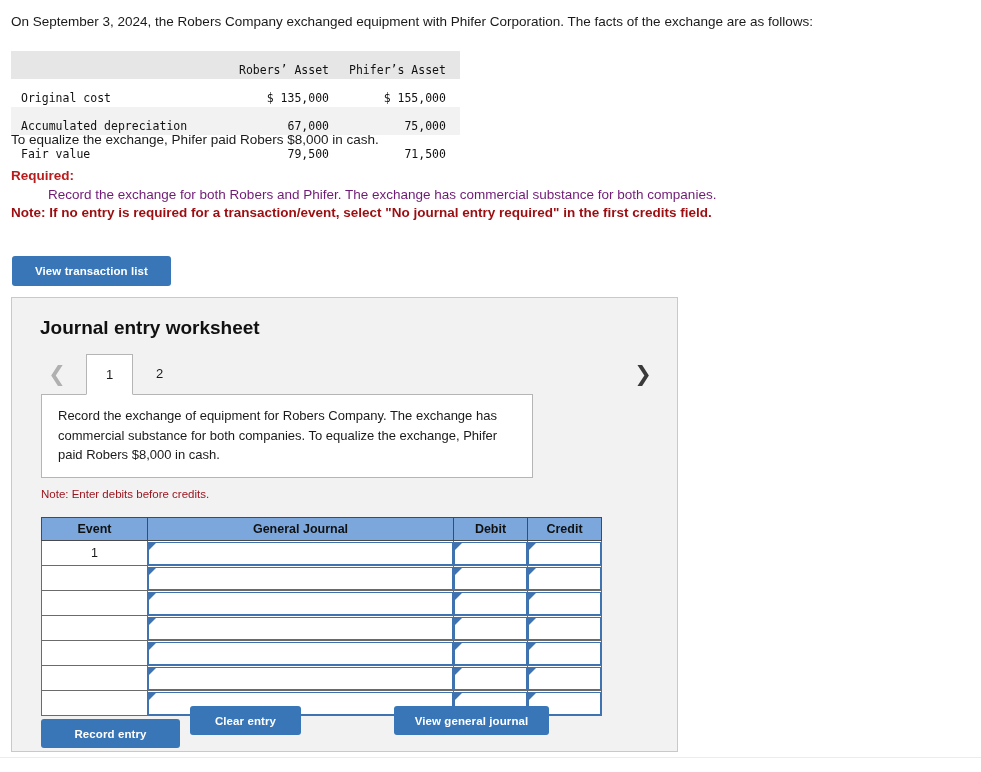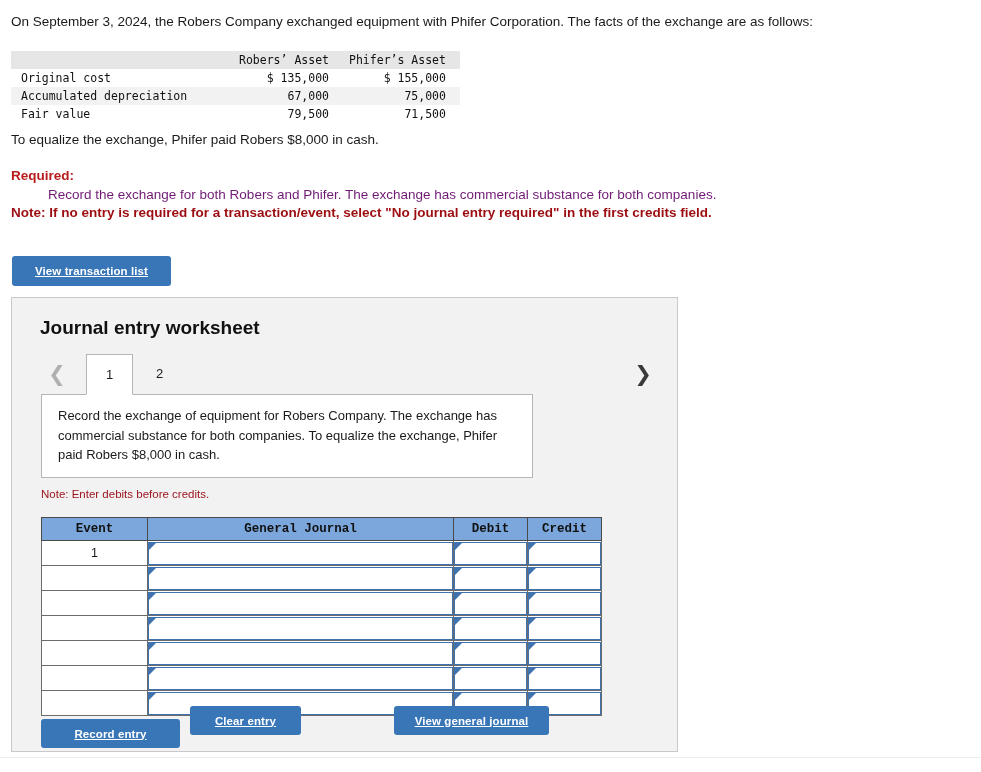--- a/index.html
+++ b/index.html
@@ -37,21 +37,21 @@
   .facts {
     position: absolute;
     left: 11px;
     top: 51px;
     border-collapse: collapse;
     font-family: "DejaVu Sans Mono", "Liberation Mono", monospace;
     font-size: 11.5px;
     color: #111111;
   }
   .facts td, .facts th {
-    padding: 2px 6px 2px 6px;
+    padding: 12px 6px 2px 6px;
     font-weight: normal;
     white-space: pre;
   }
   .facts thead th { background: #e6e6e6; text-align: center; }
   .facts thead th.blank { background: #e6e6e6; }
   .facts .lbl { text-align: left; width: 222px; padding-left: 10px; }
   .facts .num { text-align: right; width: 108px; padding-right: 14px; }
   .facts tbody tr:nth-child(odd)  { background: #ffffff; }
   .facts tbody tr:nth-child(even) { background: #f2f2f2; }
 
@@ -81,21 +81,20 @@
     justify-content: center;
     background: #3876b8;
     color: #ffffff;
     font-size: 11.5px;
     font-weight: bold;
     border: none;
     border-radius: 3px;
     cursor: pointer;
     font-family: "Liberation Sans", sans-serif;
     letter-spacing: 0.1px;
-    text-decoration: underline;
   }
 
   #view-transaction-list {
     position: absolute;
     left: 12px;
     top: 256px;
     width: 159px;
     height: 30px;
   }
 
@@ -200,21 +199,21 @@
     table-layout: fixed;
   }
   .journal th {
     background: #7ba7dc;
     border: 1px solid #4a4a4a;
     height: 23px;
     font-size: 12.5px;
     font-weight: bold;
     color: #111111;
     text-align: center;
-    font-family: Liberation Mono, monospace;
+    font-family: Liberation Sans, sans-serif;
   }
   .journal td {
     border: 1px solid #6b6b6b;
     height: 25px;
     padding: 0;
     background: #ffffff;
     vertical-align: middle;
   }
   .col-event  { width: 106px; }
   .col-gj     { width: 306px; }

